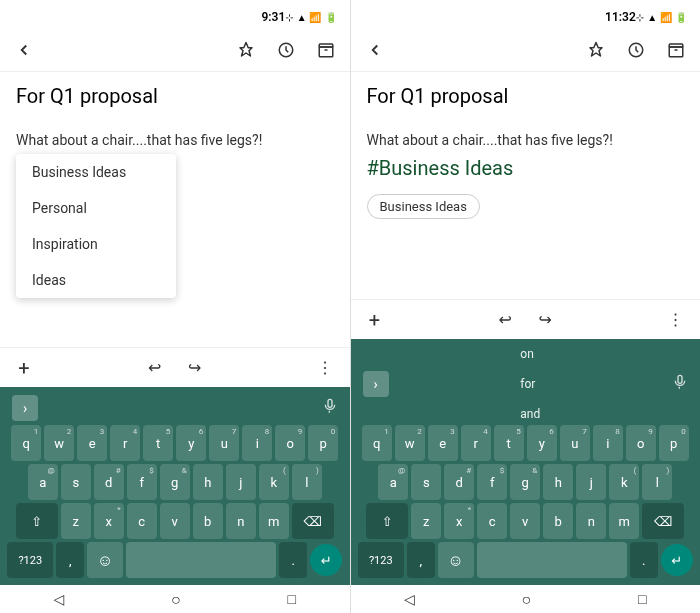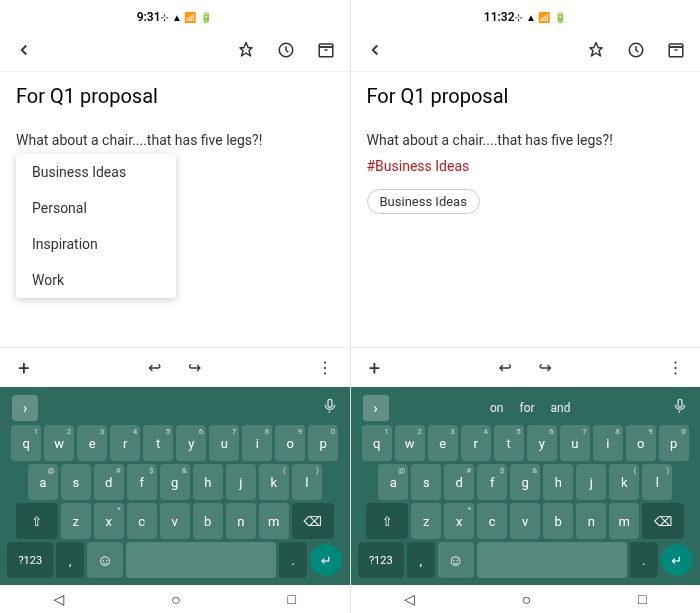--- a/index.html
+++ b/index.html
@@ -21,21 +21,21 @@
       overflow: hidden;
       position: relative;
     }
 
     
     .status-bar {
       height: 28px;
       padding: 6px 12px 0;
       display: flex;
       align-items: center;
-      justify-content: center;
+      justify-content: flex-end;
       background: #fff;
     }
     .status-time {
       font-size: 12px;
       font-weight: 600;
       color: #000;
     }
     .status-icons {
       display: flex;
       align-items: center;
@@ -81,22 +81,22 @@
     .note-body {
       font-size: 14px;
       color: #333;
       margin-bottom: 8px;
     }
     .note-hashtag {
       font-size: 14px;
       color: #333;
     }
     .note-hashtag-link {
-      font-size: 14px;
-      color: #b91c1c;
+      font-size: 20px;
+      color: #14532d;
       text-decoration: none;
     }
 
     
     .autocomplete-dropdown {
       position: absolute;
       top: 82px;
       left: 16px;
       background: #fff;
       border-radius: 4px;
@@ -144,20 +144,21 @@
       display: flex;
       align-items: center;
       justify-content: space-between;
       padding: 2px 8px 4px;
     }
     .keyboard-suggest {
       display: flex;
       gap: 16px;
       font-size: 12px;
       color: rgba(255,255,255,0.9);
+      flex-direction: column;
     }
     .keyboard-suggest span { cursor: pointer; }
     .expand-btn {
       width: 26px;
       height: 26px;
       background: rgba(255,255,255,0.25);
       border-radius: 4px;
       display: flex;
       align-items: center;
       justify-content: center;
@@ -280,21 +281,21 @@
 
   <div class="note-content">
     <div class="note-title">For Q1 proposal</div>
     <div class="note-body">What about a chair....that has five legs?!</div>
     <div class="note-hashtag">#</div>
 
     <div class="autocomplete-dropdown">
       <div class="autocomplete-item">Business Ideas</div>
       <div class="autocomplete-item">Personal</div>
       <div class="autocomplete-item">Inspiration</div>
-      <div class="autocomplete-item">Work</div>
+      <div class="autocomplete-item">Ideas</div>
     </div>
   </div>
 
   <div class="bottom-toolbar">
     <div class="icon-btn" style="font-size:20px;">+</div>
     <div class="toolbar-group">
       <div class="icon-btn" style="font-size:16px;">↩</div>
       <div class="icon-btn" style="font-size:16px;">↪</div>
     </div>
     <div class="icon-btn" style="font-size:16px; letter-spacing:1px;">⋮</div>

